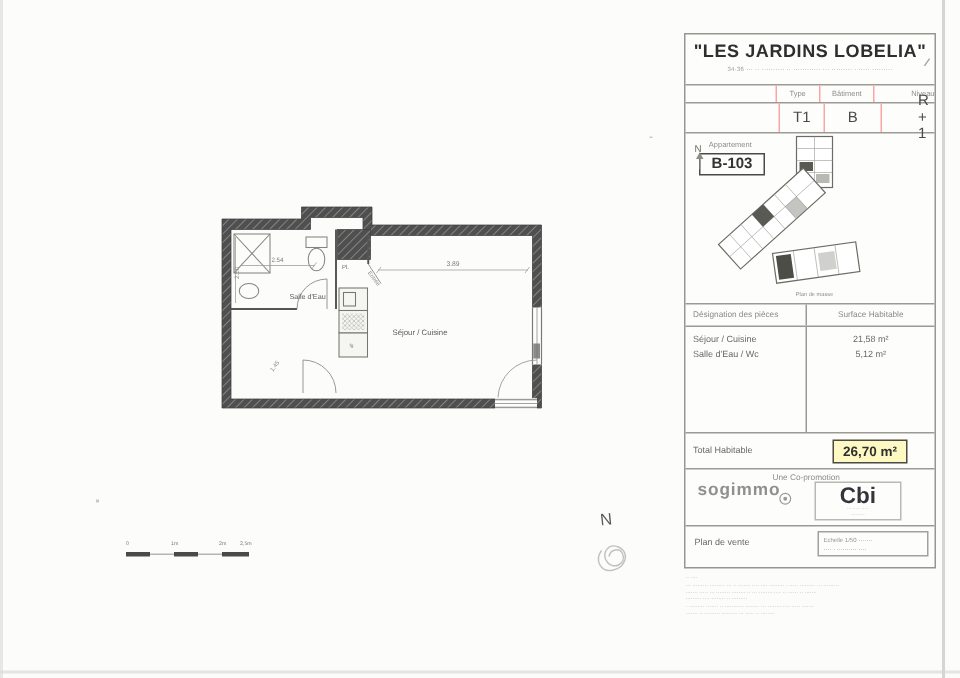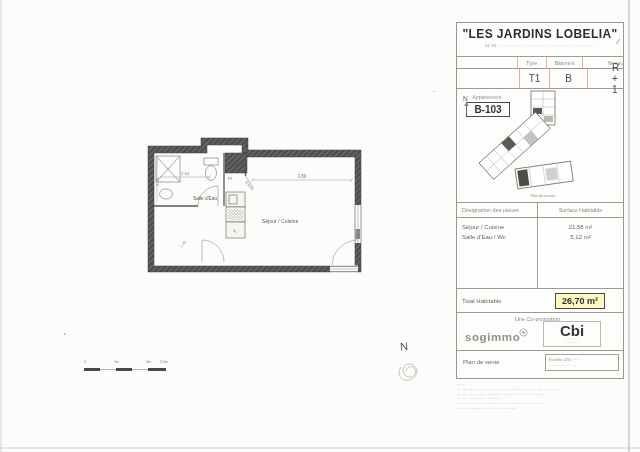--- a/index.html
+++ b/index.html
@@ -55,21 +55,21 @@
   .ab-r{flex:1;border-left:1px solid #9b9b94;padding-top:4px;text-align:center;box-sizing:border-box;}
   .ab-l div,.ab-r div{font-size:6px;line-height:10px;color:#6a6a64;white-space:nowrap;}
 
   .sec-total{height:24px;display:flex;align-items:center;}
   .tl{width:80px;padding-left:5px;font-size:6px;color:#6a6a64;box-sizing:border-box;}
   .tr{flex:1;display:flex;justify-content:center;}
   .totalbox{border:1.5px solid #4a4a4a;padding:2px 6px;font-size:9px;font-weight:bold;color:#2f2f2f;background:#fef9c3;}
 
   .sec-logos{height:38px;position:relative;}
   .coprom{position:absolute;left:58px;top:3px;font-size:5.5px;color:#8c8c86;}
-  .sogimmo{position:absolute;left:8px;top:18px;font-size:11.5px;font-weight:600;letter-spacing:.6px;color:#90908c;}
+  .sogimmo{position:absolute;left:8px;top:8px;font-size:11.5px;font-weight:600;letter-spacing:.6px;color:#90908c;}
   .sogicon{position:absolute;left:62px;top:15px;}
   .cbibox{position:absolute;right:22px;top:8px;width:58px;height:26px;border:1px solid #b9b9b2;text-align:center;box-sizing:border-box;}
   .cbi{font-size:15px;font-weight:bold;color:#34343c;line-height:15px;margin-top:1px;}
   .cbisub{font-size:3px;color:#a2a29a;line-height:3.6px;white-space:nowrap;overflow:hidden;}
 
   .sec-foot{height:24px;position:relative;border-bottom:none;}
   .plantype{position:absolute;left:6px;top:8px;font-size:6px;color:#6a6a64;}
   .notebox{position:absolute;right:4px;top:3px;width:74px;height:17px;border:1px solid #a2a29a;box-sizing:border-box;padding:2px 3px;}
   .notebox div{font-size:4px;color:#97978f;line-height:5.5px;white-space:nowrap;overflow:hidden;}
 

